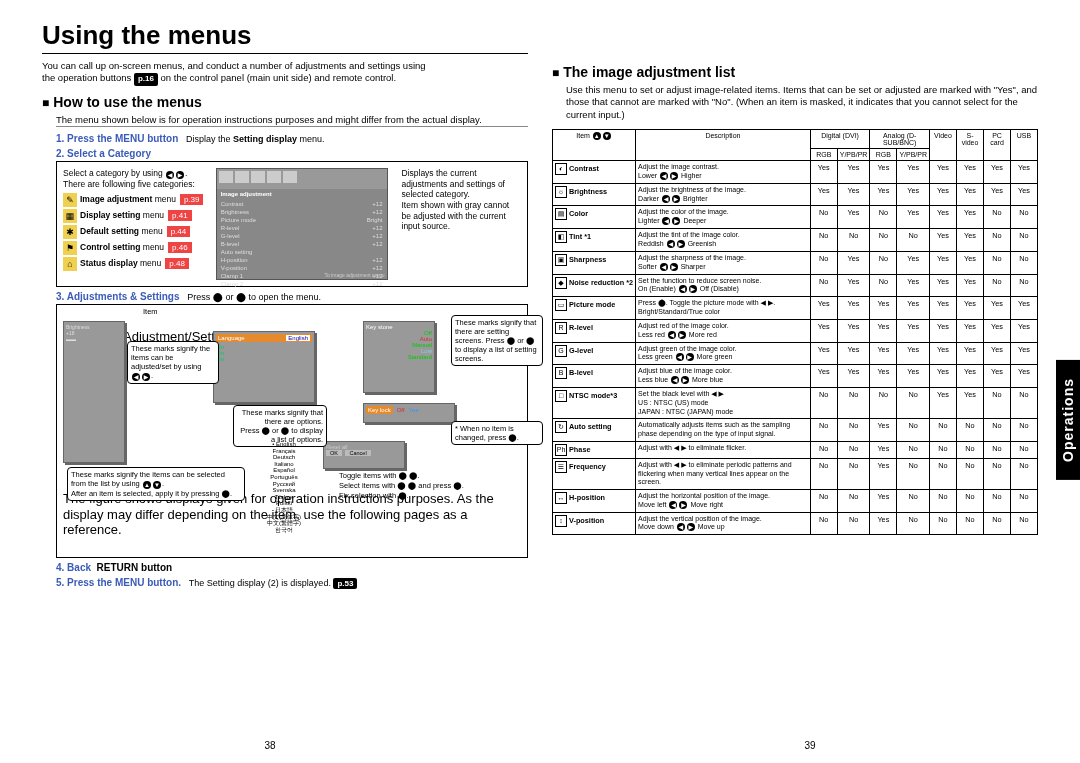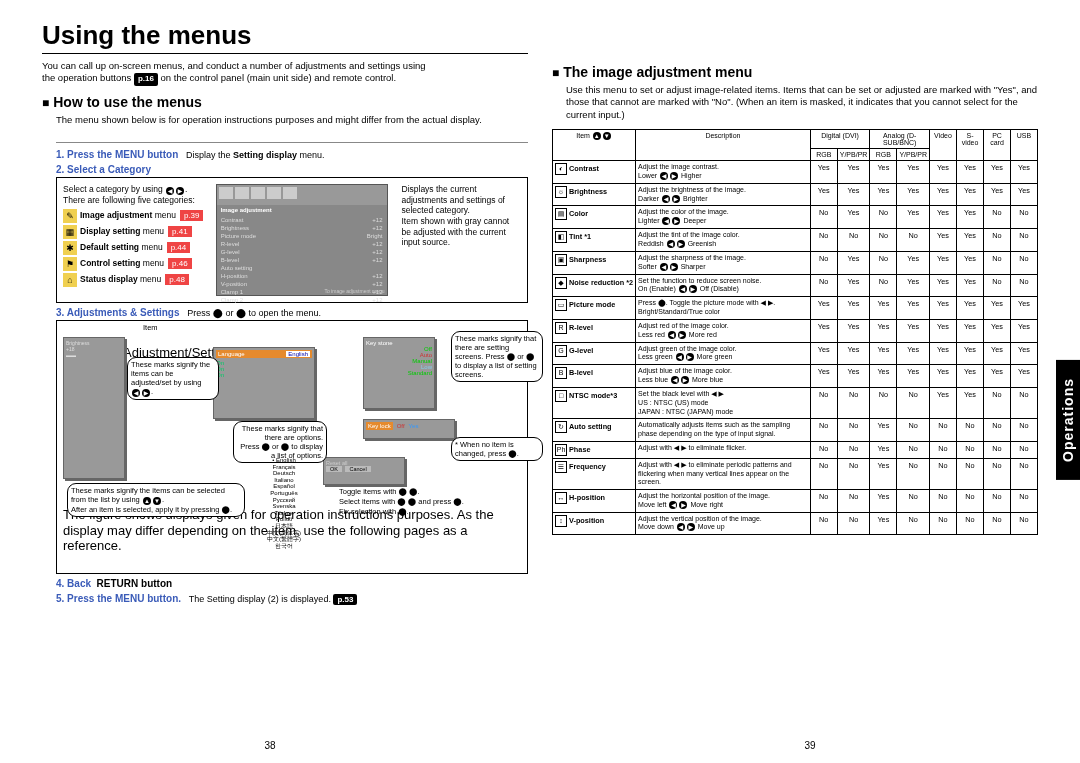--- a/index.html
+++ b/index.html
@@ -47,21 +47,21 @@
   h2 {
     font-size: 14px;
     font-weight: bold;
     margin: 4px 0 4px 0;
   }
   h2 .sq { font-size: 12px; margin-right: 4px;}
   .sub-under {
     border-bottom: 1px solid #888;
     font-size: 9.5px;
     line-height: 1.3;
-    padding-bottom: 16px;
+    padding-bottom: 0;
     margin-bottom: 6px;
     margin-left: 14px;
   }
   .step-line {
     font-size: 10px;
     margin: 4px 0 2px 14px;
     font-weight: bold;
     color: #3a5bb8;
   }
   .step-line .step-extra {
@@ -153,21 +153,21 @@
     border: 1px solid #666;
     box-shadow: 2px 2px 0 #666;
   }
   .callout {
     position: absolute;
     border: 1px solid #000;
     background: #fff;
     padding: 2px 3px;
     font-size: 7.5px;
     line-height: 1.2;
-    border-radius: 9px;
+    border-radius: 4px;
   }
   .fig-note {
     font-size: 13px;
     margin-top: 0;
     line-height:1.2;
   }
 
   .right-col .intro {
     margin-left: 14px;
   }
@@ -428,21 +428,21 @@
     <div class="step-line" style="color:#000;">
       <span style="color:#3a5bb8">4. Back</span>&nbsp;&nbsp;<span class="black">RETURN button</span>
     </div>
     <div class="step-line">
       <span>5. Press the MENU button.</span>
       <span class="step-extra">&nbsp;&nbsp;<span>The Setting display (2) is displayed.</span> <span class="pref" style="background:#000000">p.53</span></span>
     </div>
   </div>
 
   <div class="right-col">
-    <h2 style="margin-top:44px;"><span class="sq">■</span><span>The image adjustment menu</span></h2>
+    <h2 style="margin-top:44px;"><span class="sq">■</span><span>The image adjustment list</span></h2>
     <div class="intro">Use this menu to set or adjust image-related items. Items that can be set or adjusted are marked with "Yes", and those that cannot are marked with "No". (When an item is masked, it indicates that you cannot select for the current input.)</div>
 
     <table class="img-adj">
       <thead>
         <tr>
           <th rowspan="2"><span>Item</span> <span class="arrows"><span>▲</span><span>▼</span></span></th>
           <th rowspan="2">Description</th>
           <th colspan="2">Digital (DVI)</th>
           <th colspan="2">Analog (D-SUB/BNC)</th>
           <th rowspan="2">Video</th>

